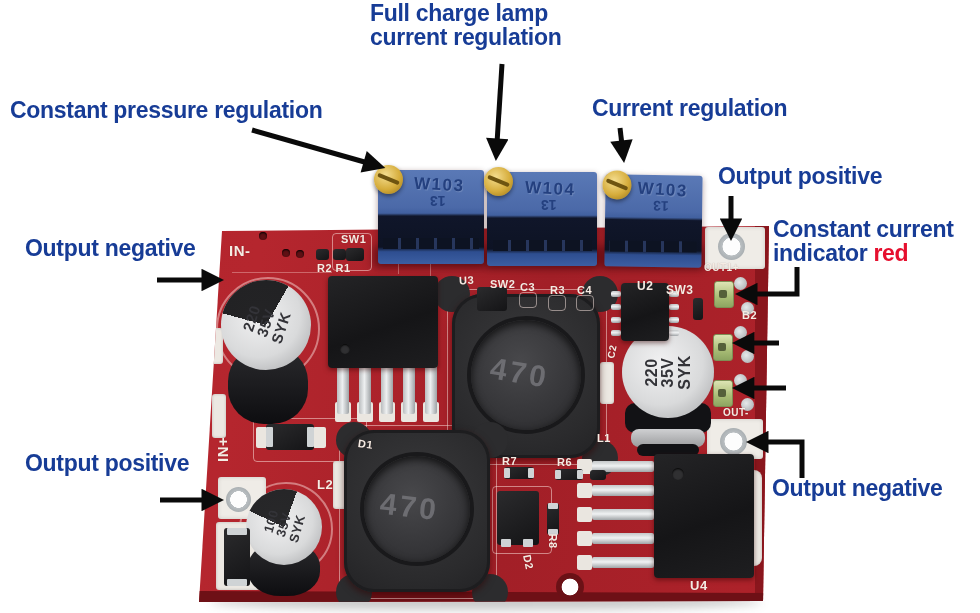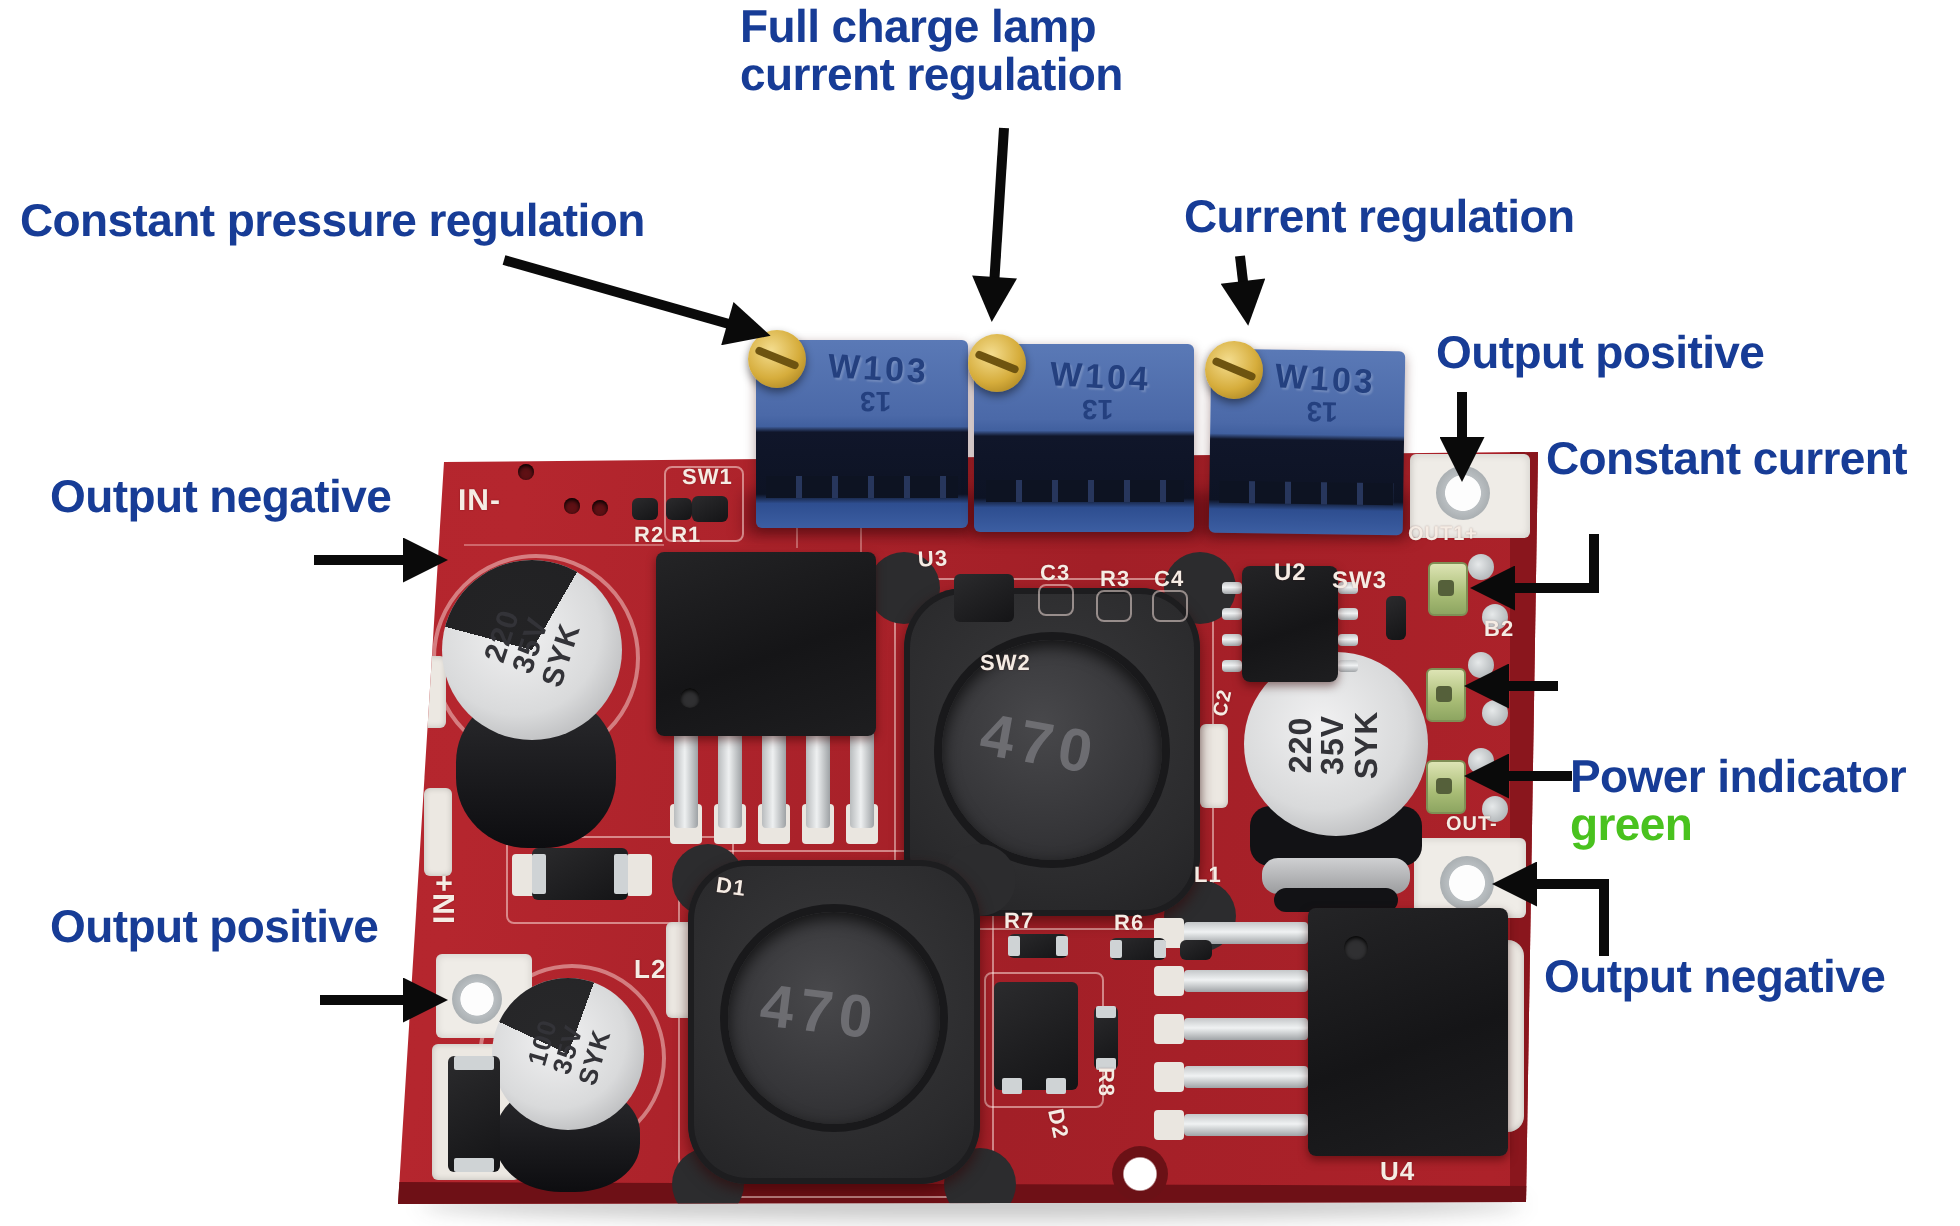--- a/index.html
+++ b/index.html
@@ -244,21 +244,21 @@
     <div class="a blackpart" style="left:333px;top:249px;width:13px;height:11px;"></div>
     <div class="a blackpart" style="left:346px;top:248px;width:18px;height:13px;"></div>
     <div class="a so" style="left:519px;top:292px;width:16px;height:14px;"></div>
     <div class="a so" style="left:548px;top:295px;width:16px;height:14px;"></div>
     <div class="a so" style="left:576px;top:295px;width:16px;height:14px;"></div>
 
     <div class="a silk" style="left:229px;top:242px;font-size:15px;">IN-</div>
     <div class="a silk" style="left:341px;top:233px;font-size:11px;">SW1</div>
     <div class="a silk" style="left:317px;top:262px;font-size:11px;">R2 R1</div>
     <div class="a silk" style="left:459px;top:274px;font-size:11px;transform:rotate(-3deg);">U3</div>
-    <div class="a silk" style="left:490px;top:278px;font-size:11px;margin-top:48px;">SW2</div>
+    <div class="a silk" style="left:490px;top:278px;font-size:11px;">SW2</div>
     <div class="a silk" style="left:520px;top:281px;font-size:11px;">C3</div>
     <div class="a silk" style="left:550px;top:284px;font-size:11px;">R3</div>
     <div class="a silk" style="left:577px;top:284px;font-size:11px;">C4</div>
     <div class="a silk" style="left:637px;top:279px;font-size:12px;">U2</div>
     <div class="a silk" style="left:666px;top:283px;font-size:12px;">SW3</div>
     <div class="a silk" style="left:742px;top:309px;font-size:11px;">B2</div>
     <div class="a silk" style="left:704px;top:262px;font-size:10px;">OUT1+</div>
     <div class="a silk" style="left:723px;top:407px;font-size:10px;">OUT-</div>
     <div class="a silk" style="left:214px;top:462px;font-size:15px;transform:rotate(-90deg);transform-origin:left top;">IN+</div>
     <div class="a silk" style="left:317px;top:477px;font-size:13px;">L2</div>
@@ -316,22 +316,19 @@
 
   <div class="a lbl" style="left:370px;top:2px;width:235px;">
     <div>Full charge lamp</div>
     <div>current regulation</div>
   </div>
   <div class="a lbl" style="left:10px;top:99px;text-align:center;">Constant pressure regulation</div>
   <div class="a lbl" style="left:592px;top:97px;">Current regulation</div>
   <div class="a lbl" style="left:718px;top:165px;">Output positive</div>
   <div class="a lbl" style="left:773px;top:218px;">
     <div>Constant current</div>
-  </div>
-  <div class="a lbl" style="left:785px;top:377px;">
-    <div>Power indicator</div>
-    <div class="word-green">green</div>
+    <div><span>indicator</span><span class="word-red">red</span></div>
   </div>
   <div class="a lbl" style="left:772px;top:477px;">Output negative</div>
   <div class="a lbl" style="left:25px;top:237px;">Output negative</div>
   <div class="a lbl" style="left:25px;top:452px;">Output positive</div>
 
 </div>
 
 </body></html>

